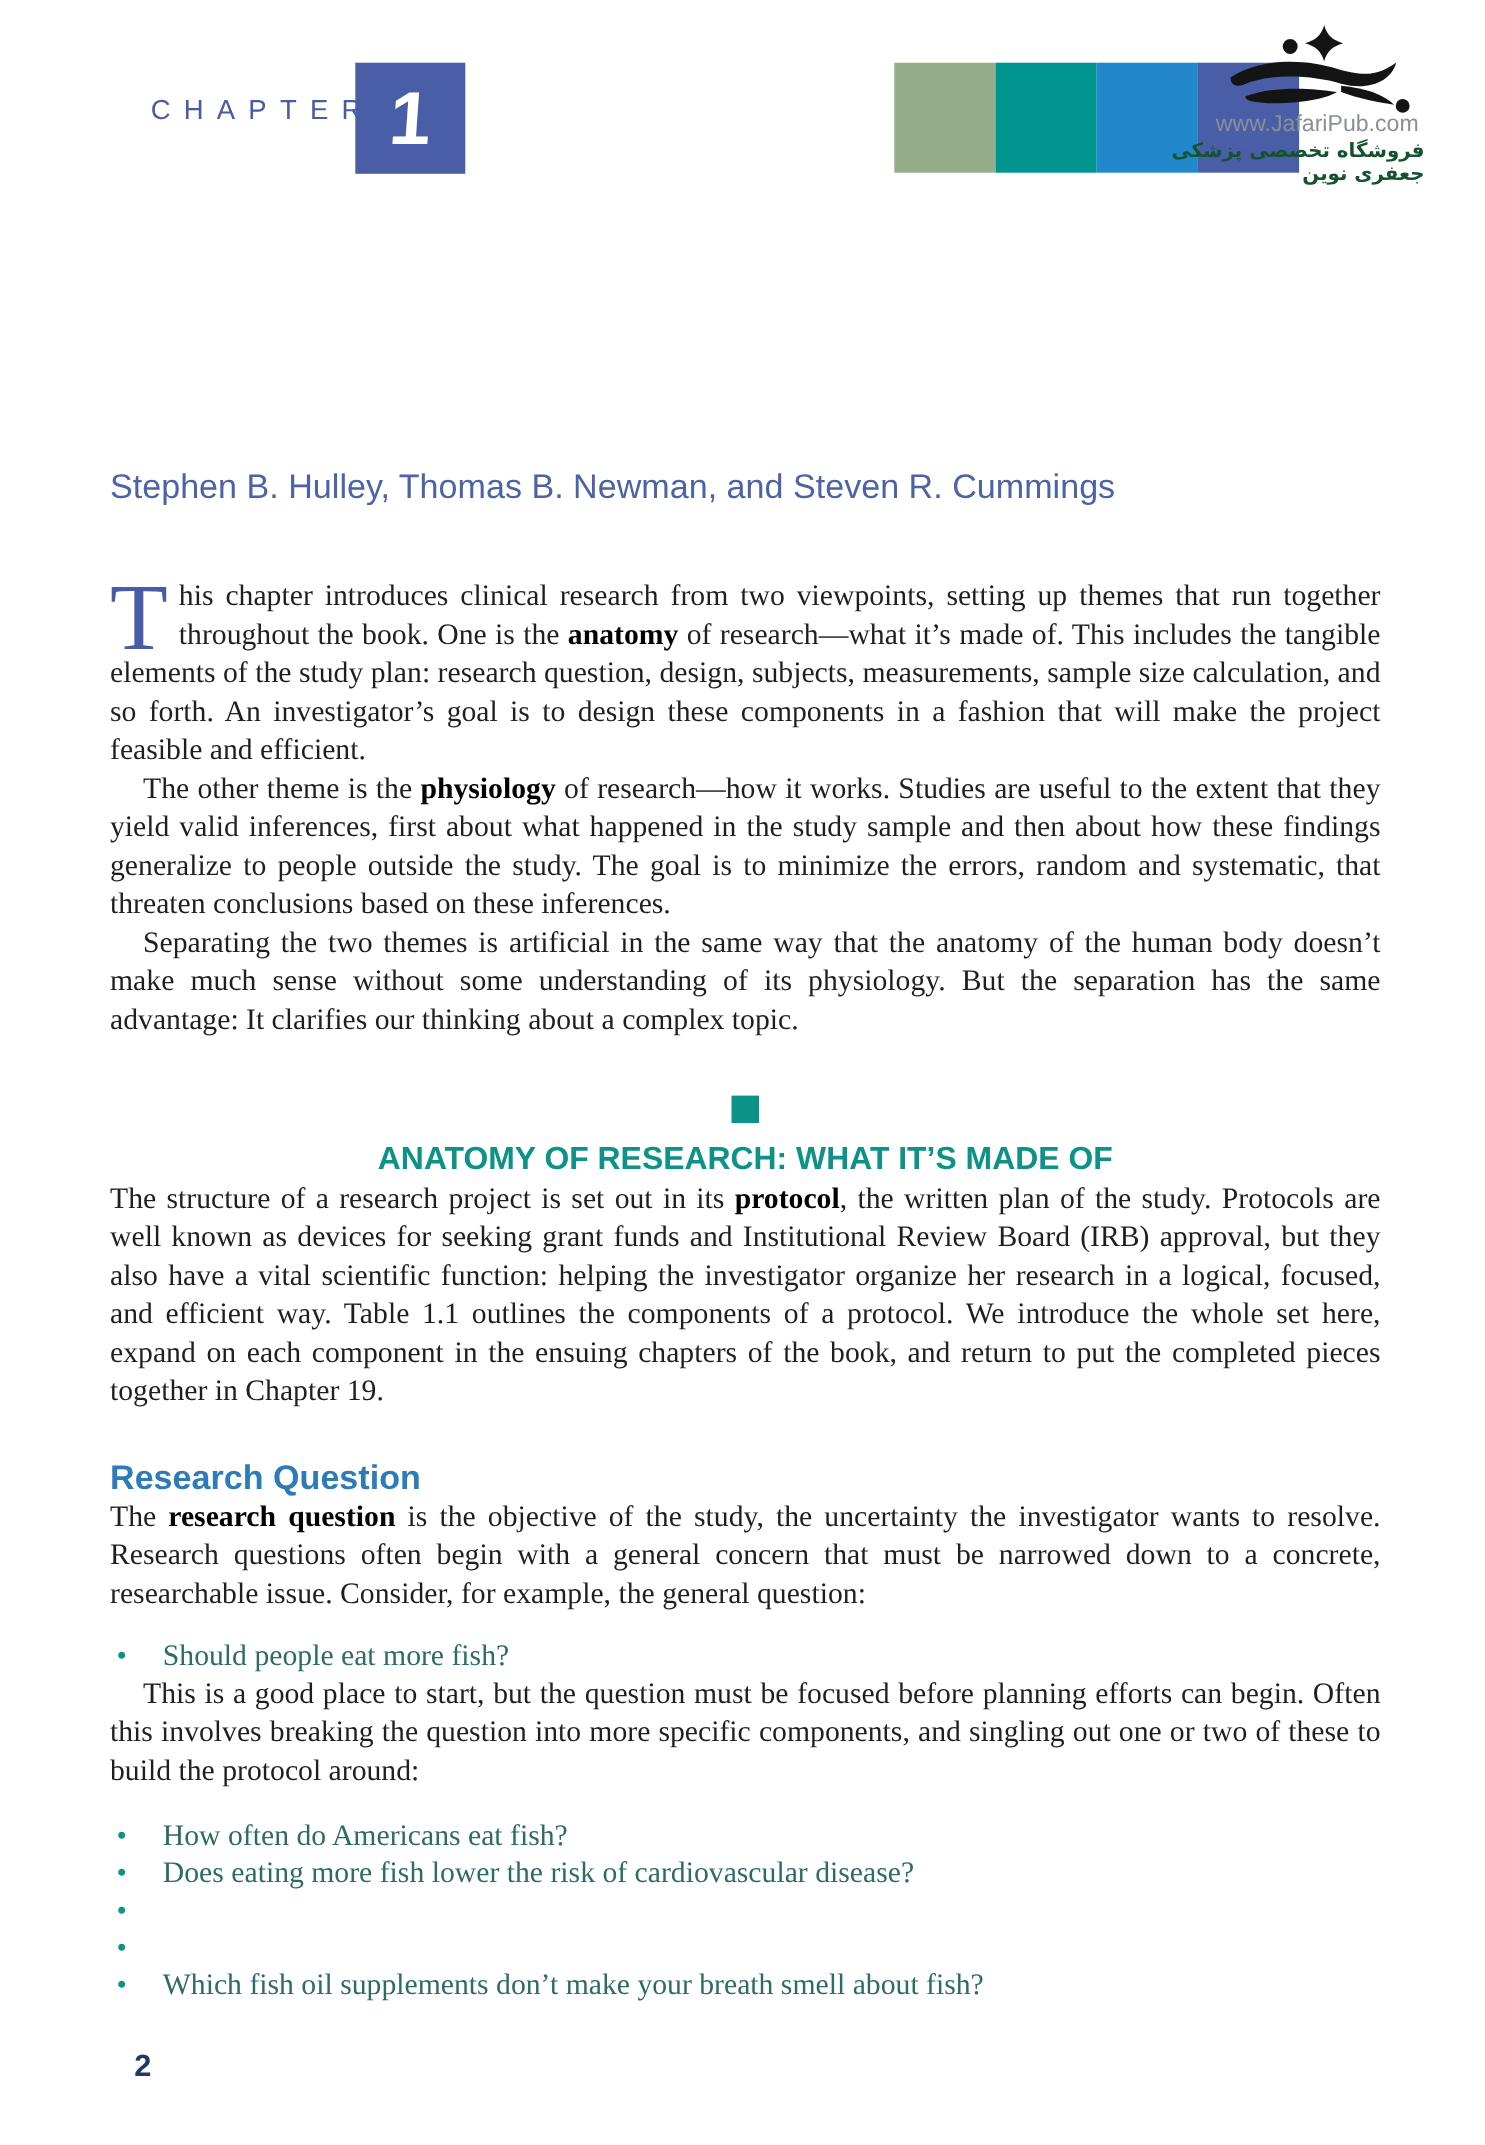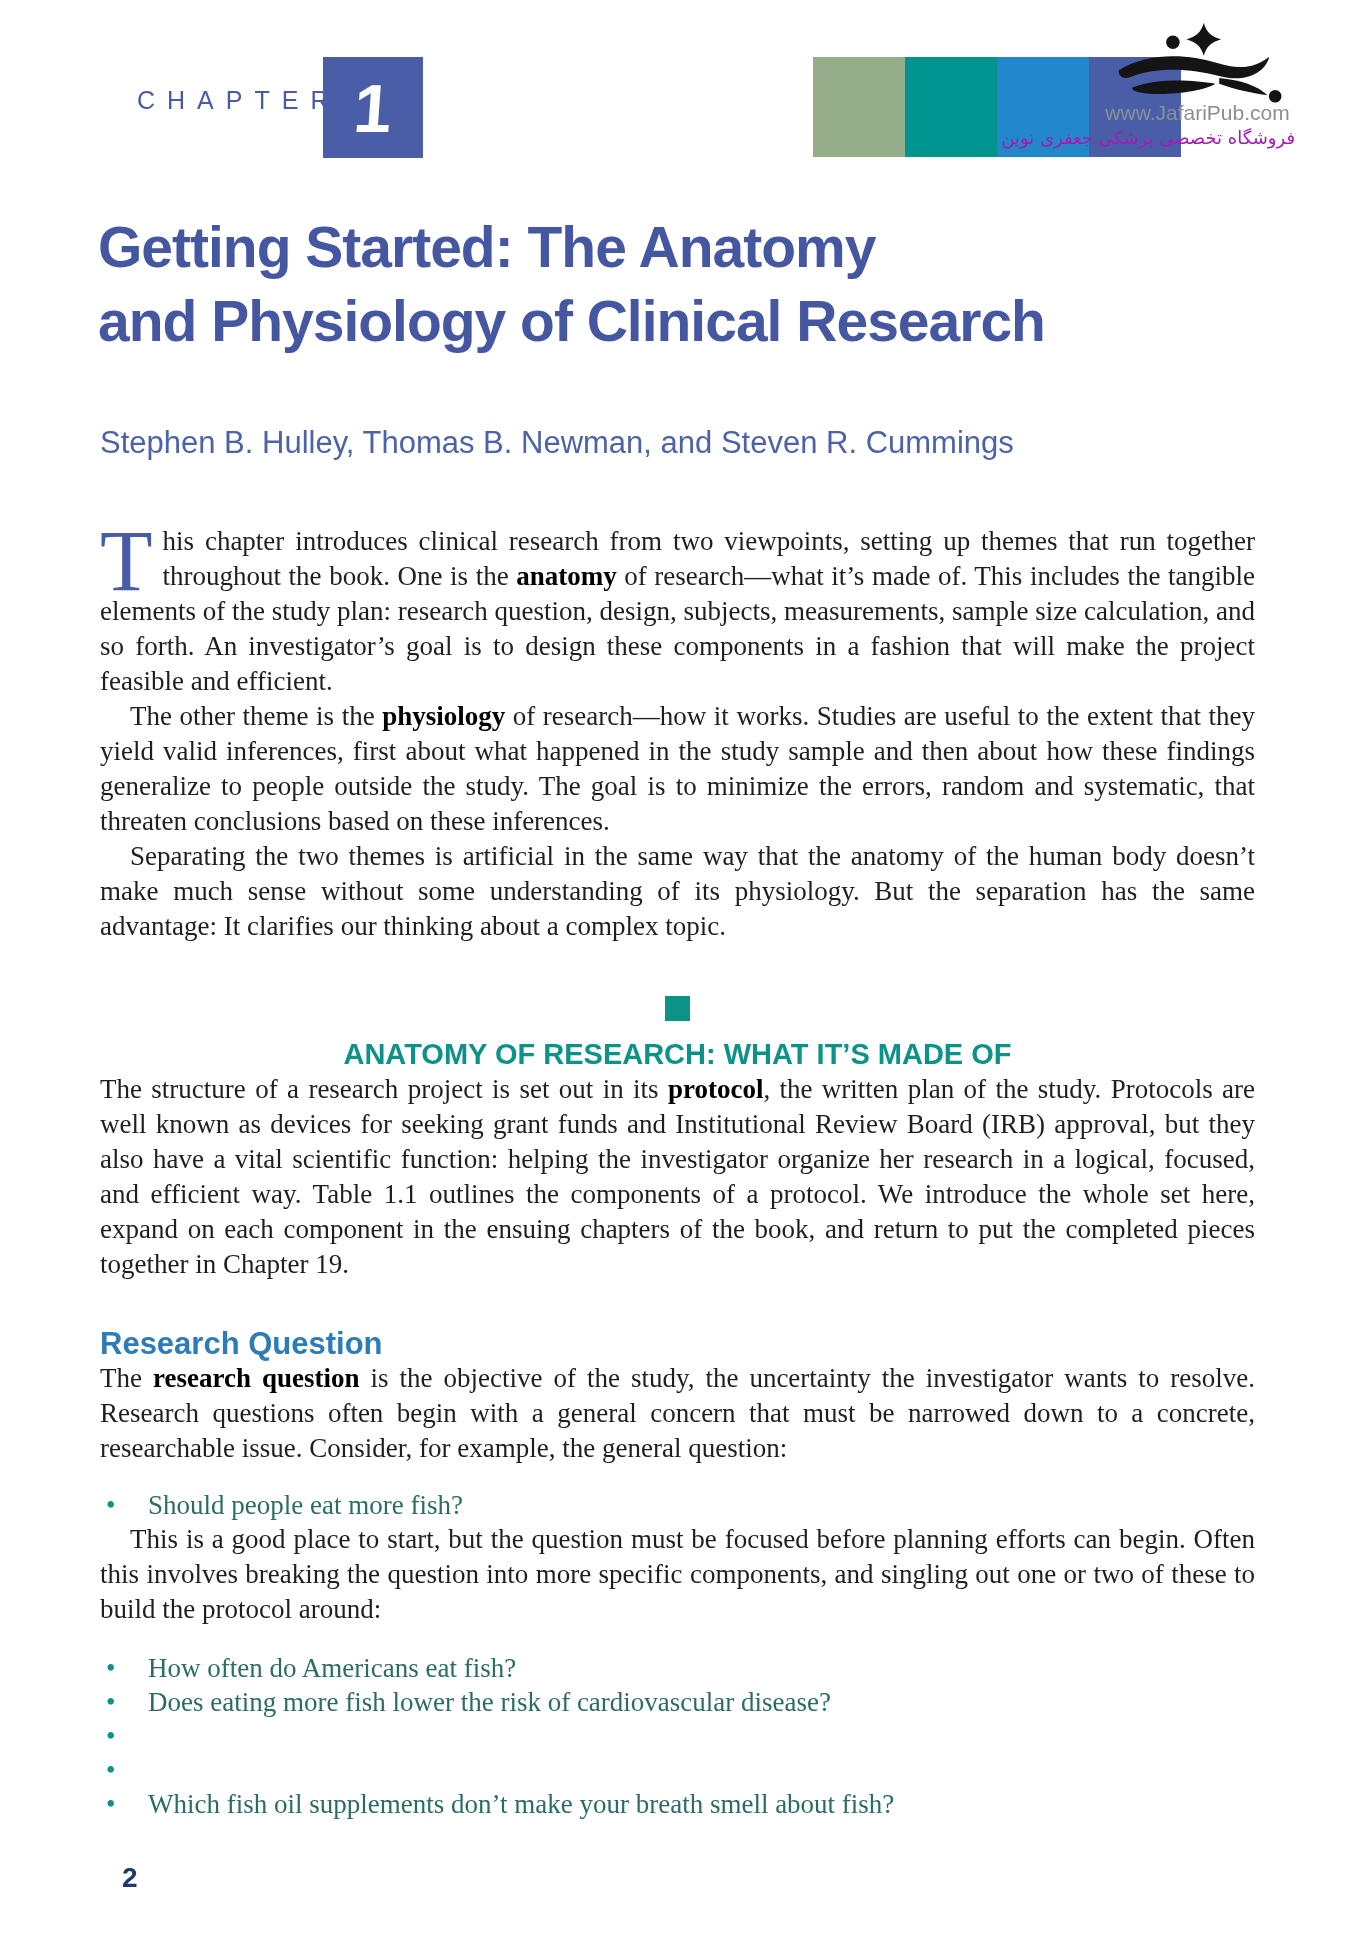--- a/index.html
+++ b/index.html
@@ -25,21 +25,21 @@
   .color-blocks { position:absolute; left:813px; top:57px; display:flex; }
   .color-blocks .block { width:92px; height:100px; }
   .brand-logo { position:absolute; left:1100px; top:22px; width:195px; height:82px; }
   .site-url {
     position:absolute; left:1100px; top:101px; width:195px; text-align:center;
     font-family:"Liberation Sans", sans-serif; font-size:21px; color:#8a8f96;
   }
   .persian-caption {
     position:absolute; left:1000px; top:127px; width:295px; 
     direction:rtl; font-family:"DejaVu Sans", sans-serif; font-size:18px;
-    color:#a21caf; font-weight:normal;
+    color:#14532d; font-weight:bold;
   }
 
   
   .doc-title {
     position:absolute; left:98px; top:210px; width:1160px;
     font-family:"Liberation Sans", sans-serif; font-weight:bold;
     font-size:57px; line-height:74px; color:#4657a2; letter-spacing:-1px;
   }
   .doc-authors {
     position:absolute; left:100px; top:425px;
@@ -106,24 +106,20 @@
     <path d="M104 1 C107 11, 112 15, 122 18 C112 21, 107 25, 104 35 C101 25, 96 21, 86 18 C96 15, 101 11, 104 1 Z" fill="#141414"></path>
     <circle cx="72" cy="21" r="7" fill="#141414"></circle>
     <path d="M16 50 C45 31, 88 33, 116 42 C145 51, 158 46, 172 36 C167 54, 146 63, 120 56 C92 48, 54 46, 28 57 C21 60, 15 56, 16 50 Z" fill="#141414"></path>
     <path d="M30 68 C56 58, 92 60, 116 64 C102 73, 60 77, 38 73 C32 72, 29 70, 30 68 Z" fill="#141414"></path>
     <path d="M120 58 C142 60, 160 66, 170 76 C156 74, 136 70, 120 64 Z" fill="#141414"></path>
     <circle cx="178" cy="77" r="6.5" fill="#141414"></circle>
   </svg>
   <div class="site-url">www.JafariPub.com</div>
   <div class="persian-caption">فروشگاه تخصصی پزشکی جعفری نوین</div>
 
-  <h1 class="doc-title" style="margin:0;">
-    <span>Getting Started: The Anatomy</span><br>
-    <span>and Physiology of Clinical Research</span>
-  </h1>
   <div class="doc-authors">Stephen B. Hulley, Thomas B. Newman, and Steven R. Cummings</div>
 
   <div class="body-flow">
 
     <p>
       <span class="dropcap">T</span><span>his chapter introduces clinical research from two viewpoints, setting up themes that run together throughout the book. One is the </span><span class="term">anatomy</span><span> of research—what it’s made of. This includes the tangible elements of the study plan: research question, design, subjects, measurements, sample size calculation, and so forth. An investigator’s goal is to design these components in a fashion that will make the project feasible and efficient.</span>
     </p>
 
     <p class="indent">
       <span>The other theme is the </span><span class="term">physiology</span><span> of research—how it works. Studies are useful to the extent that they yield valid inferences, first about what happened in the study sample and then about how these findings generalize to people outside the study. The goal is to minimize the errors, random and systematic, that threaten conclusions based on these inferences.</span>

